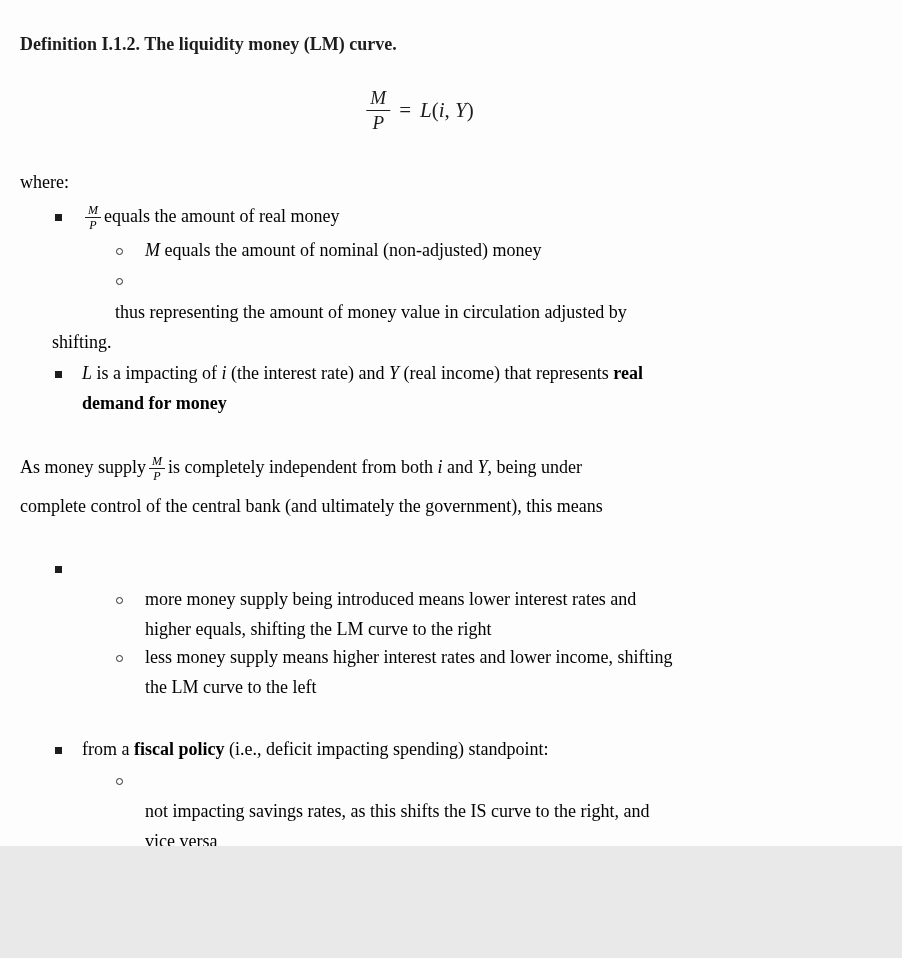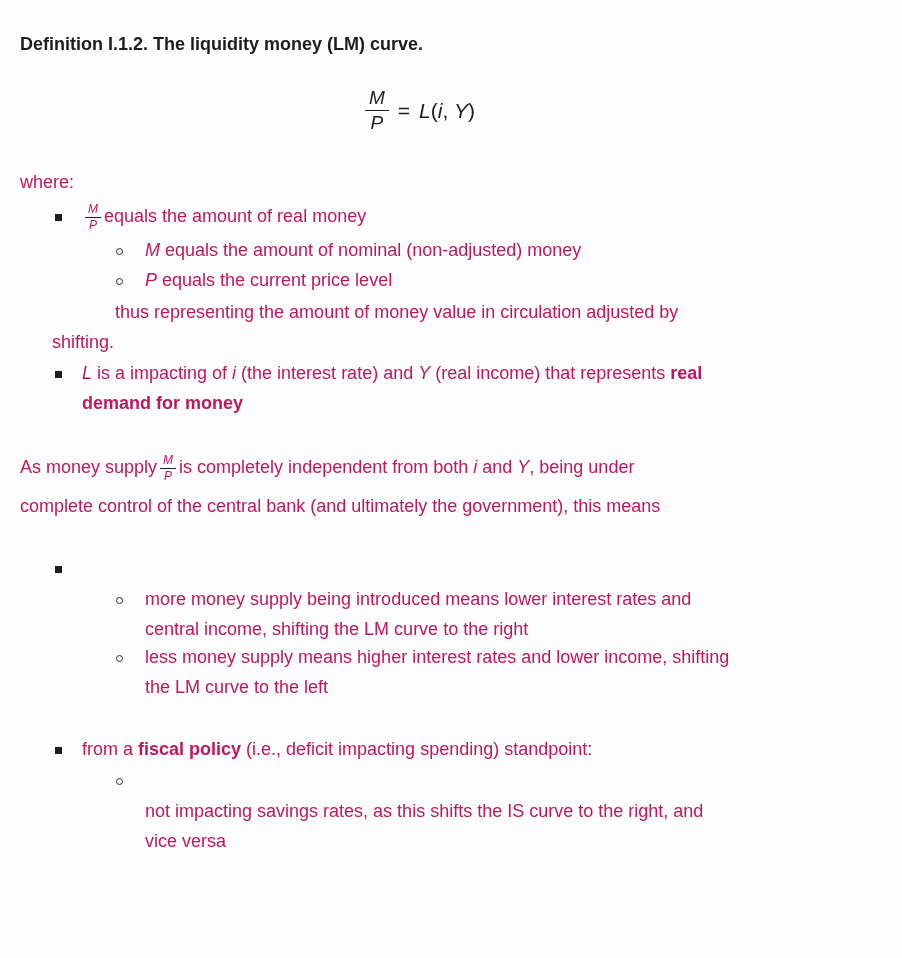--- a/index.html
+++ b/index.html
@@ -1,31 +1,31 @@
 <!DOCTYPE html>
 <html><head>
 <meta charset="utf-8">
 <style>
   * { margin: 0; padding: 0; box-sizing: border-box; }
   html, body { background: #e9e9e9; }
   .page {
     position: relative;
     width: 902px;
-    height: 958px;
+    height: 846px;
     background: #fdfdfd;
-    font-family: Liberation Sans, sans-serif;
+    font-family: Liberation Serif, serif;
     color: #1d1d1d;
     overflow: hidden;
   }
   .line {
     position: absolute;
     white-space: nowrap;
     font-size: 18px;
     line-height: 30px;
-    color: #be185d;
+    color: #000000;
   }
   .heading {
     position: absolute;
     top: 29px;
     left: 20px;
     font-size: 18px;
     line-height: 30px;
     font-weight: bold;
     white-space: nowrap;
   }
@@ -100,23 +100,20 @@
       <span class="den">P</span>
     </span><span>equals the amount of real money</span>
   </div>
 
   <span class="marker circ" style="top:248px; left:116px;"></span>
   <div class="line" style="top:235px; left:145px;">
     <span class="it">M</span><span> equals the amount of nominal (non-adjusted) money</span>
   </div>
 
   <span class="marker circ" style="top:278px; left:116px;"></span>
-  <div class="line" style="top:265px; left:145px;">
-    <span class="it">P</span><span> equals the current price level</span>
-  </div>
 
   <div class="line" style="top:297px; left:115px;">thus representing the amount of money value in circulation adjusted by</div>
   <div class="line" style="top:327px; left:52px;">shifting.</div>
 
   <span class="marker sq" style="top:371px; left:55px;"></span>
   <div class="line" style="top:358px; left:82px;">
     <span class="it">L</span><span> is a impacting of </span><span class="it">i</span><span> (the interest rate) and </span><span class="it">Y</span><span> (real income) that represents </span><span class="b">real</span>
   </div>
   <div class="line" style="top:388px; left:82px;">
     <span class="b">demand for money</span>
@@ -124,21 +121,21 @@
 
   <div class="line" style="top:452px; left:20px;">
     <span>As money supply</span><span class="frac"><span class="num">M</span><span class="den">P</span></span><span>is completely independent from both </span><span class="it">i</span><span> and </span><span class="it">Y</span><span>, being under</span>
   </div>
   <div class="line" style="top:491px; left:20px;">complete control of the central bank (and ultimately the government), this means</div>
 
   <span class="marker sq" style="top:566px; left:55px;"></span>
 
   <span class="marker circ" style="top:597px; left:116px;"></span>
   <div class="line" style="top:584px; left:145px;">more money supply being introduced means lower interest rates and</div>
-  <div class="line" style="top:614px; left:145px;">central income, shifting the LM curve to the right</div>
+  <div class="line" style="top:614px; left:145px;">higher equals, shifting the LM curve to the right</div>
 
   <span class="marker circ" style="top:655px; left:116px;"></span>
   <div class="line" style="top:642px; left:145px;">less money supply means higher interest rates and lower income, shifting</div>
   <div class="line" style="top:672px; left:145px;">the LM curve to the left</div>
 
   <span class="marker sq" style="top:747px; left:55px;"></span>
   <div class="line" style="top:734px; left:82px;">
     <span>from a </span><span class="b">fiscal policy</span><span> (i.e., deficit impacting spending) standpoint:</span>
   </div>
 

